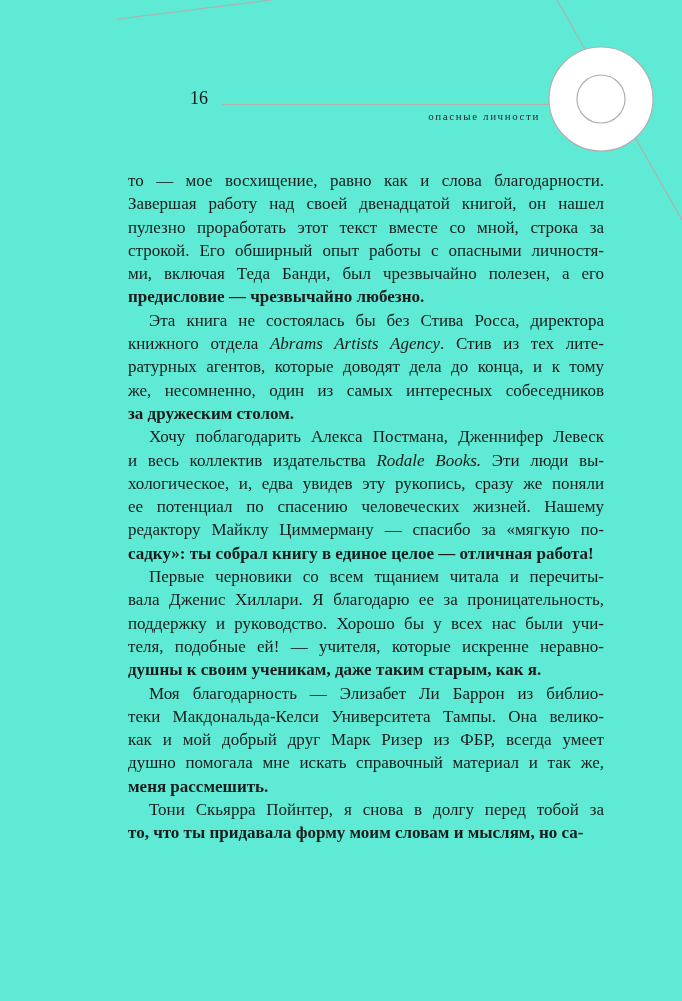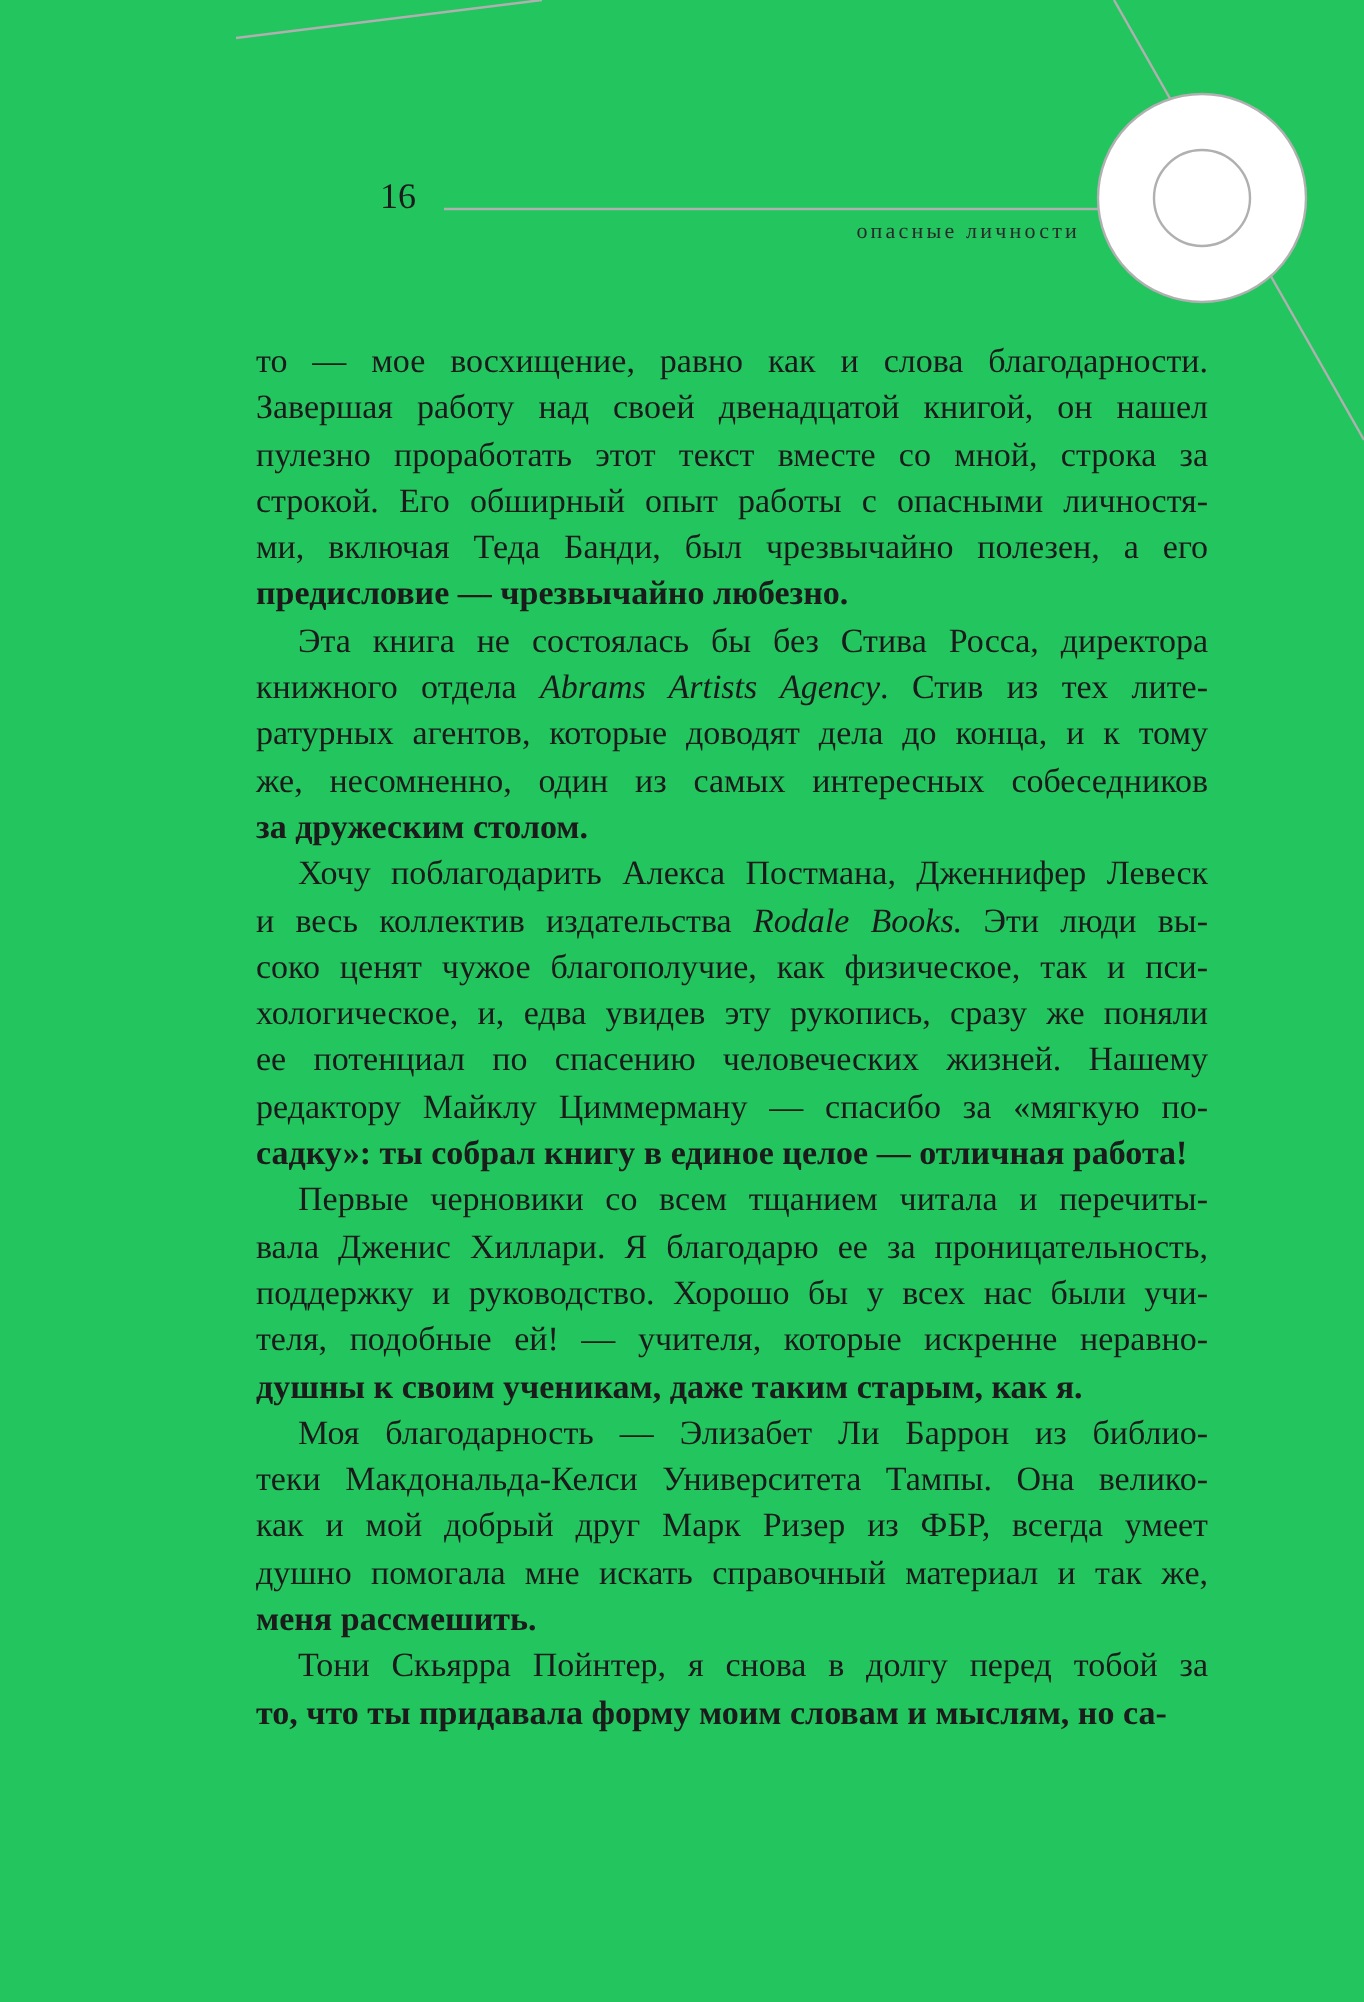--- a/index.html
+++ b/index.html
@@ -3,21 +3,21 @@
 <meta charset="utf-8">
 <style>
   html, body { margin: 0; padding: 0; }
   body {
     width: 682px; height: 1001px;
     background: #ffffff;
     position: relative;
     overflow: hidden;
     font-family: "Liberation Serif", "DejaVu Serif", serif;
   }
-  .page { position: absolute; inset: 0; background: #22c55e; }
+  .page { position: absolute; inset: 0; background: #5eead4; }
   .ornament {
     position: absolute; left: 0; top: 0;
     width: 682px; height: 1001px;
     pointer-events: none;
   }
   .pagenum {
     position: absolute;
     left: 190px; top: 88px;
     font-size: 18px;
     color: #1b1b1b;
@@ -82,21 +82,20 @@
       <div class="para indent">
         <div class="line first"><span>Эта книга не состоялась бы без Стива Росса, директора</span></div>
         <div class="line"><span>книжного отдела </span><span class="it">Abrams Artists Agency</span><span>. Стив из тех лите-</span></div>
         <div class="line"><span>ратурных агентов, которые доводят дела до конца, и к тому</span></div>
         <div class="line"><span>же, несомненно, один из самых интересных собеседников</span></div>
         <div class="line last"><span>за дружеским столом.</span></div>
       </div>
       <div class="para indent">
         <div class="line first"><span>Хочу поблагодарить Алекса Постмана, Дженнифер Левеск</span></div>
         <div class="line"><span>и весь коллектив издательства </span><span class="it">Rodale Books.</span><span> Эти люди вы-</span></div>
-        <div class="line"><span>соко ценят чужое благополучие, как физическое, так и пси-</span></div>
         <div class="line"><span>хологическое, и, едва увидев эту рукопись, сразу же поняли</span></div>
         <div class="line"><span>ее потенциал по спасению человеческих жизней. Нашему</span></div>
         <div class="line"><span>редактору Майклу Циммерману — спасибо за «мягкую по-</span></div>
         <div class="line last"><span>садку»: ты собрал книгу в единое целое — отличная работа!</span></div>
       </div>
       <div class="para indent">
         <div class="line first"><span>Первые черновики со всем тщанием читала и перечиты-</span></div>
         <div class="line"><span>вала Дженис Хиллари. Я благодарю ее за проницательность,</span></div>
         <div class="line"><span>поддержку и руководство. Хорошо бы у всех нас были учи-</span></div>
         <div class="line"><span>теля, подобные ей! — учителя, которые искренне неравно-</span></div>

